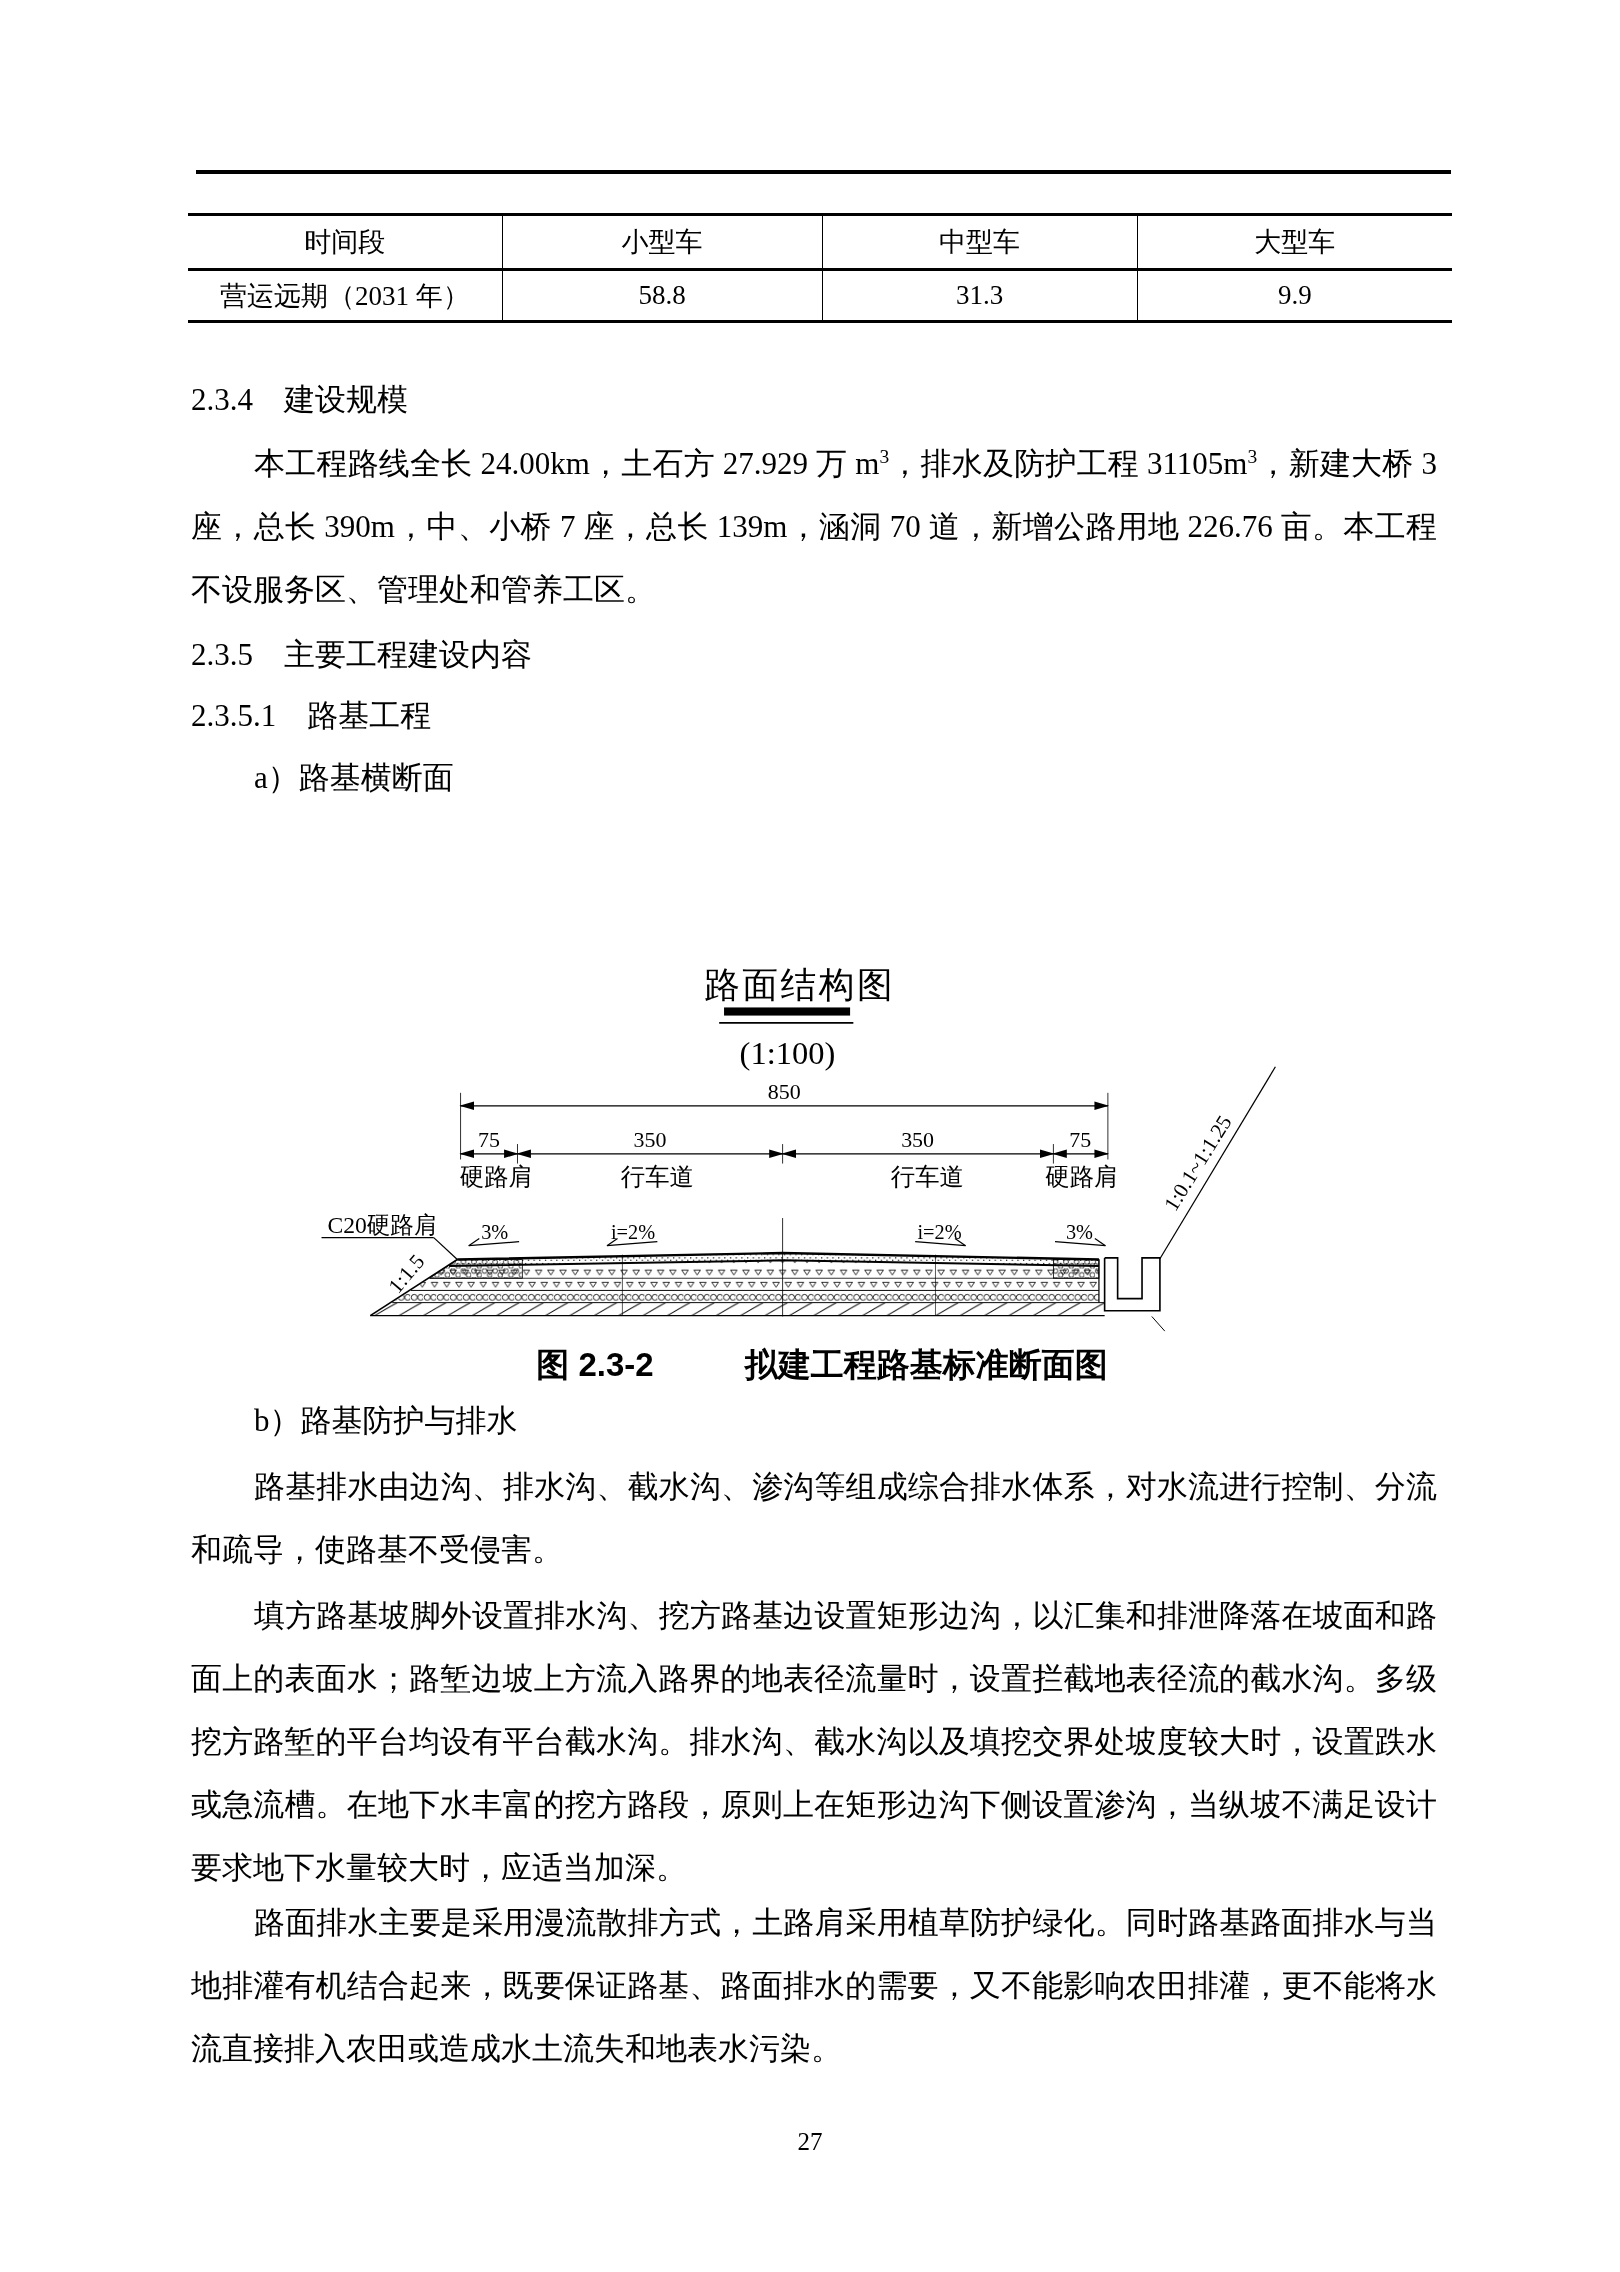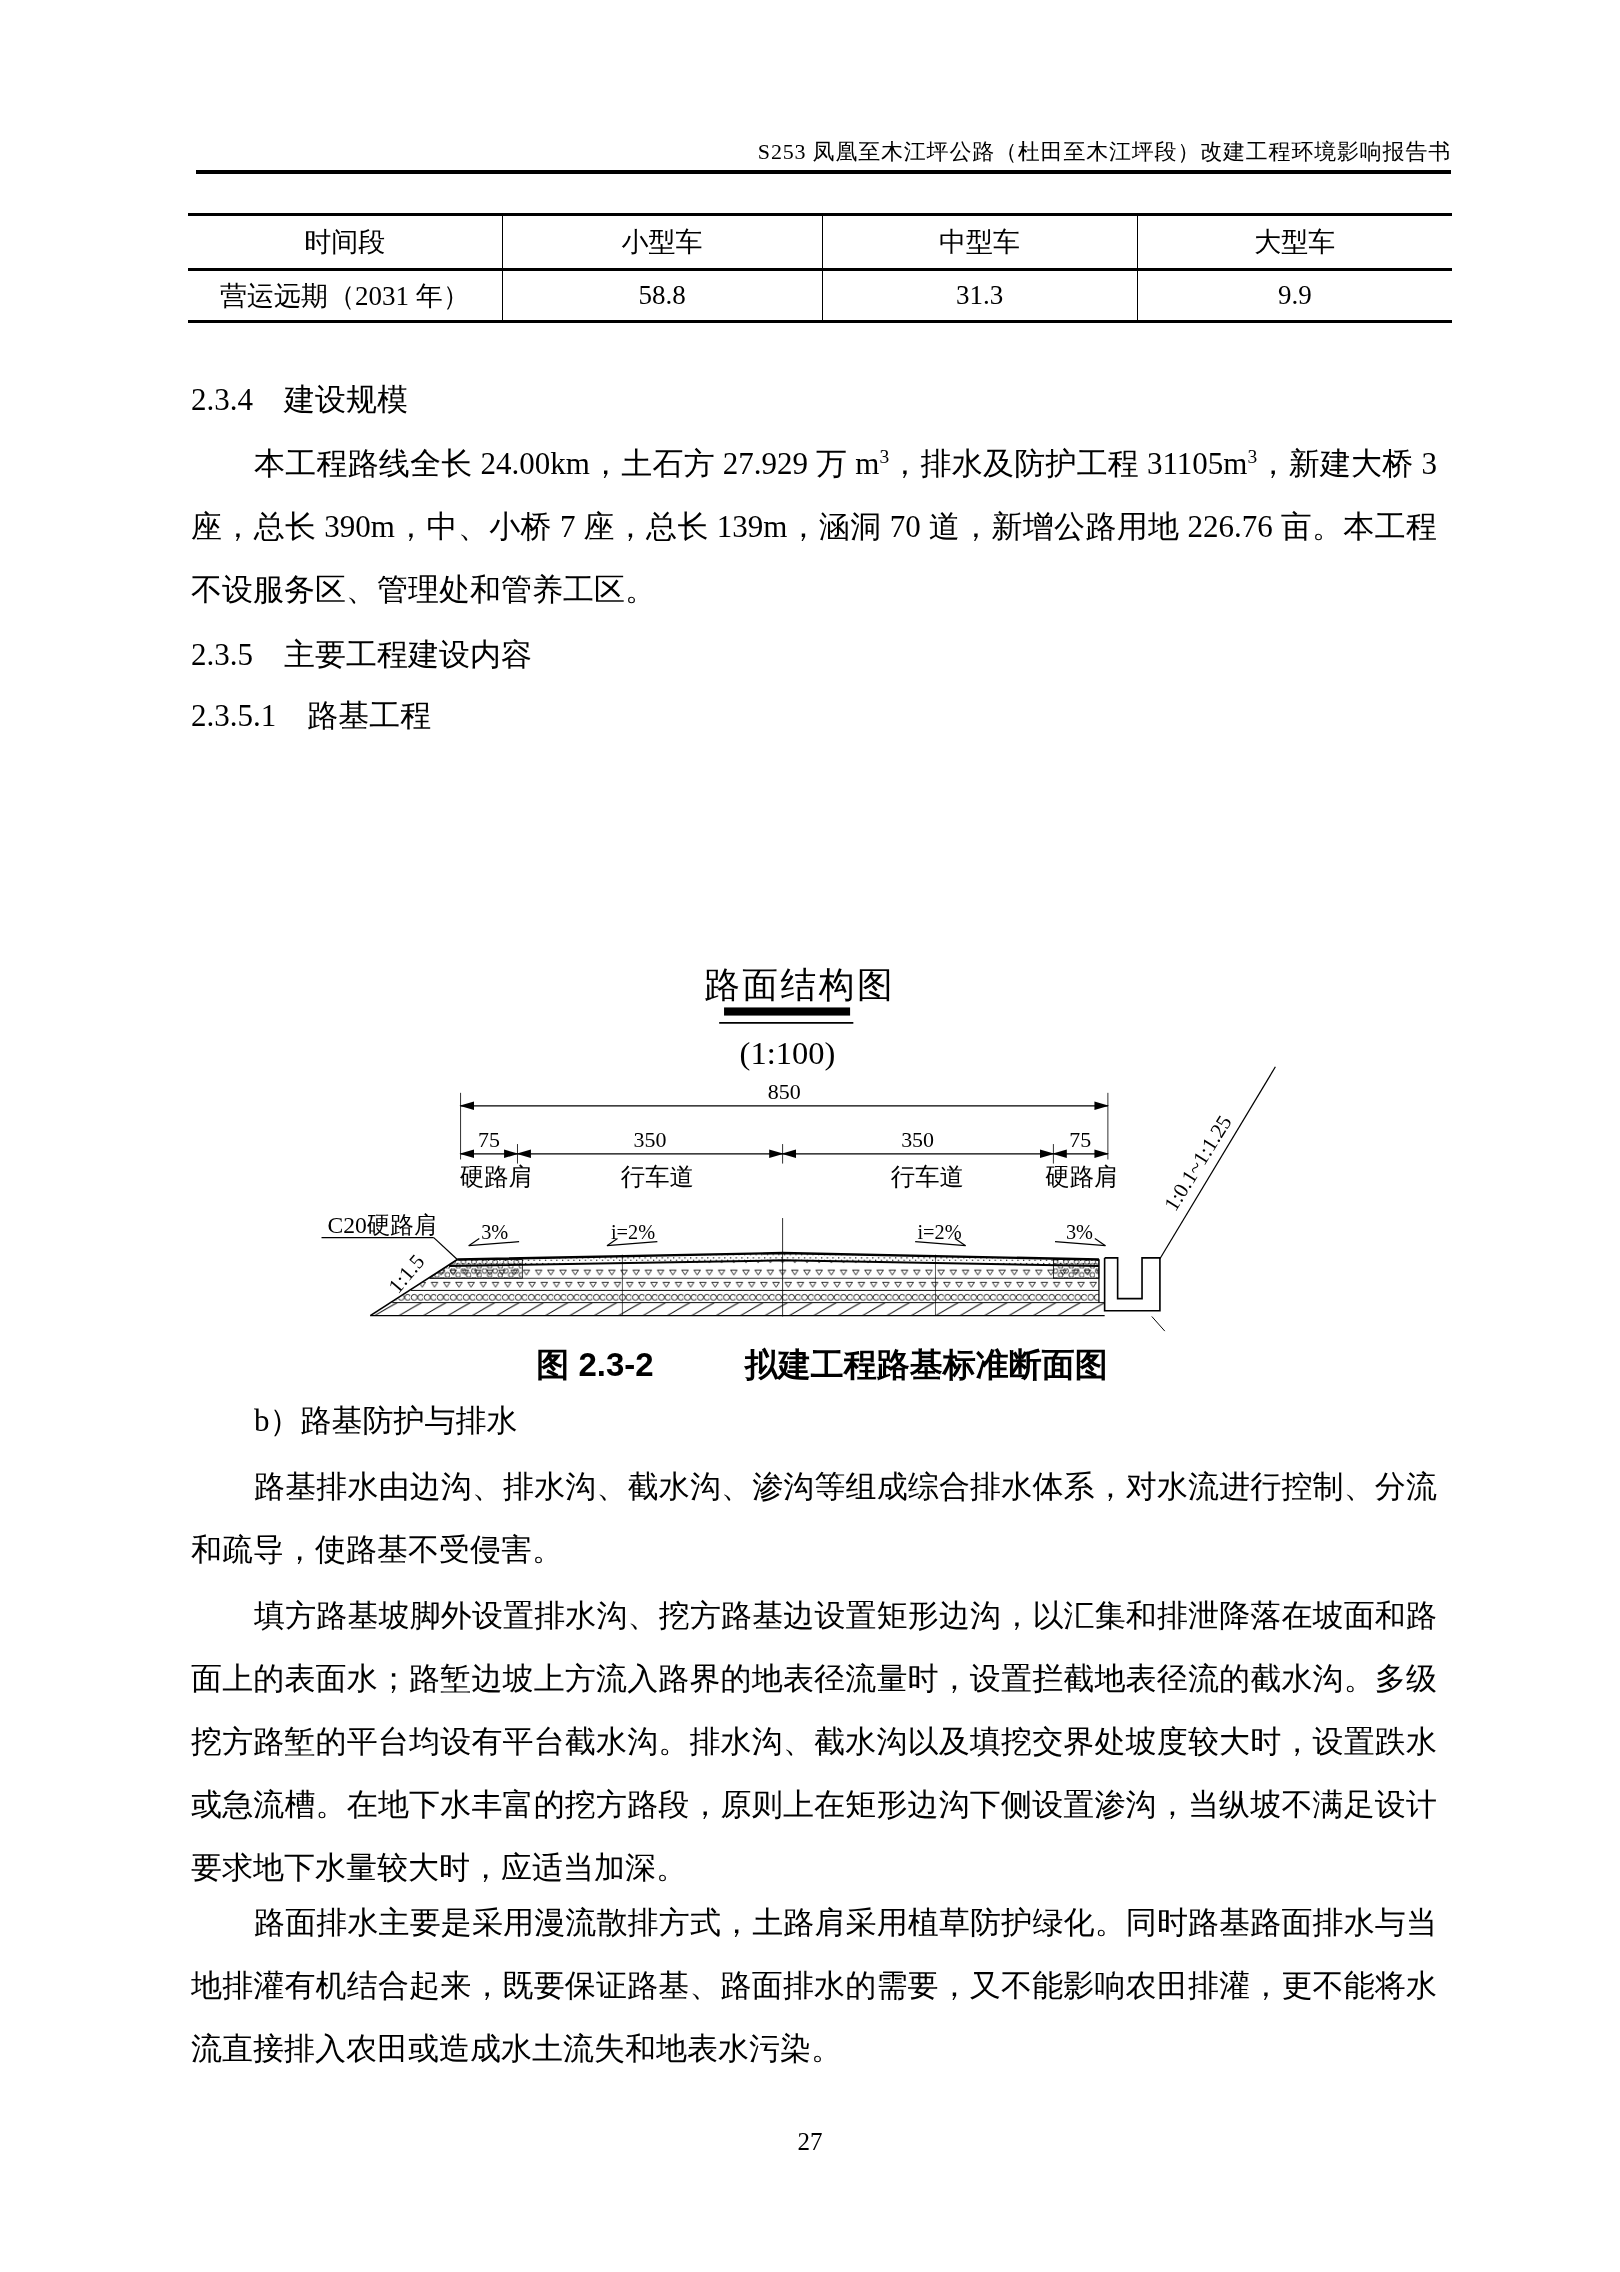--- a/index.html
+++ b/index.html
@@ -43,21 +43,20 @@
 
   .page-num { top:2128px; left:0; width:1620px; text-align:center; font-size:25px; }
 
   svg text { font-family:"Liberation Serif","DejaVu Serif",serif; fill:#000; }
 </style>
 </head>
 <body>
 
 <div class="page">
 
-  <div class="abs hdr-title">S253 凤凰至木江坪公路（杜田至木江坪段）改建工程环境影响报告书</div>
   <div class="abs hdr-rule"></div>
 
   <table class="traffic">
     <colgroup>
       <col style="width:314px">
         <col style="width:320px">
         <col style="width:315px">
         <col style="width:315px">
     </colgroup>
     <thead>
@@ -76,20 +75,21 @@
         <td>9.9</td>
       </tr>
     </tbody>
   </table>
 
   <div class="abs body-block heading" style="top:368px;">2.3.4　建设规模</div>
   <div class="abs body-block indent1" style="top:432px;"><span>本工程路线全长 24.00km，土石方 27.929 万 m</span><sup class="cube">3</sup><span>，排水及防护工程 31105m</span><sup class="cube">3</sup><span>，新建大桥 3 座，总长 390m，中、小桥 7 座，总长 139m，涵洞 70 道，新增公路用地 226.76 亩。本工程不设服务区、管理处和管养工区。</span></div>
 
   <div class="abs body-block heading" style="top:623px;">2.3.5　主要工程建设内容</div>
   <div class="abs body-block heading" style="top:684px;">2.3.5.1　路基工程</div>
+  <div class="abs body-block heading indent1" style="top:746px;">a）路基横断面</div>
 
   <svg class="abs fig-svg" width="1171" height="407" viewBox="0 0 1440 500">
     <defs>
       <marker id="arr" viewBox="0 -4 12 8" refX="11" refY="0" markerWidth="12" markerHeight="8" orient="auto-start-reverse">
         <path d="M12 0 L0 3.5 L0 -3.5 Z" fill="#000"></path>
       </marker>
       <pattern id="p-dots" width="7" height="7" patternUnits="userSpaceOnUse">
         <circle cx="2" cy="2" r="0.9" fill="#000"></circle>
           <circle cx="5.5" cy="5" r="0.8" fill="#000"></circle>
       </pattern>

